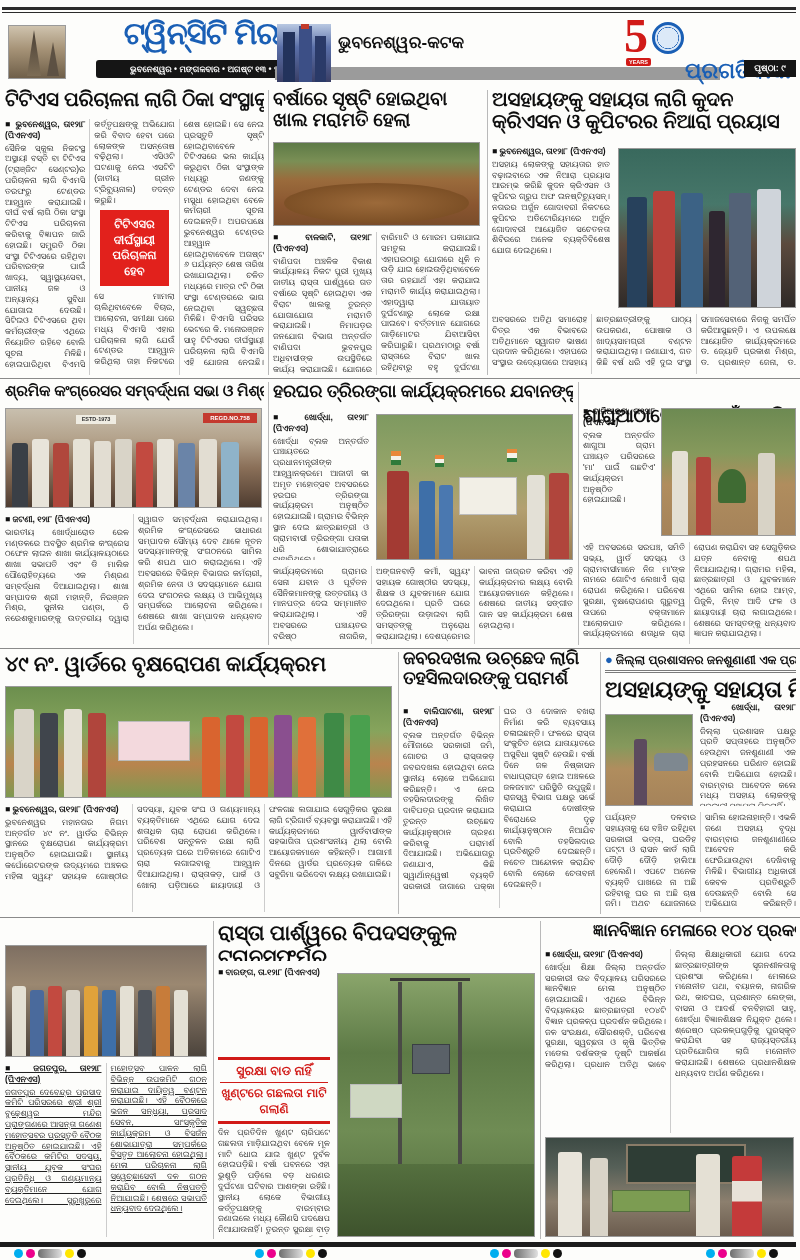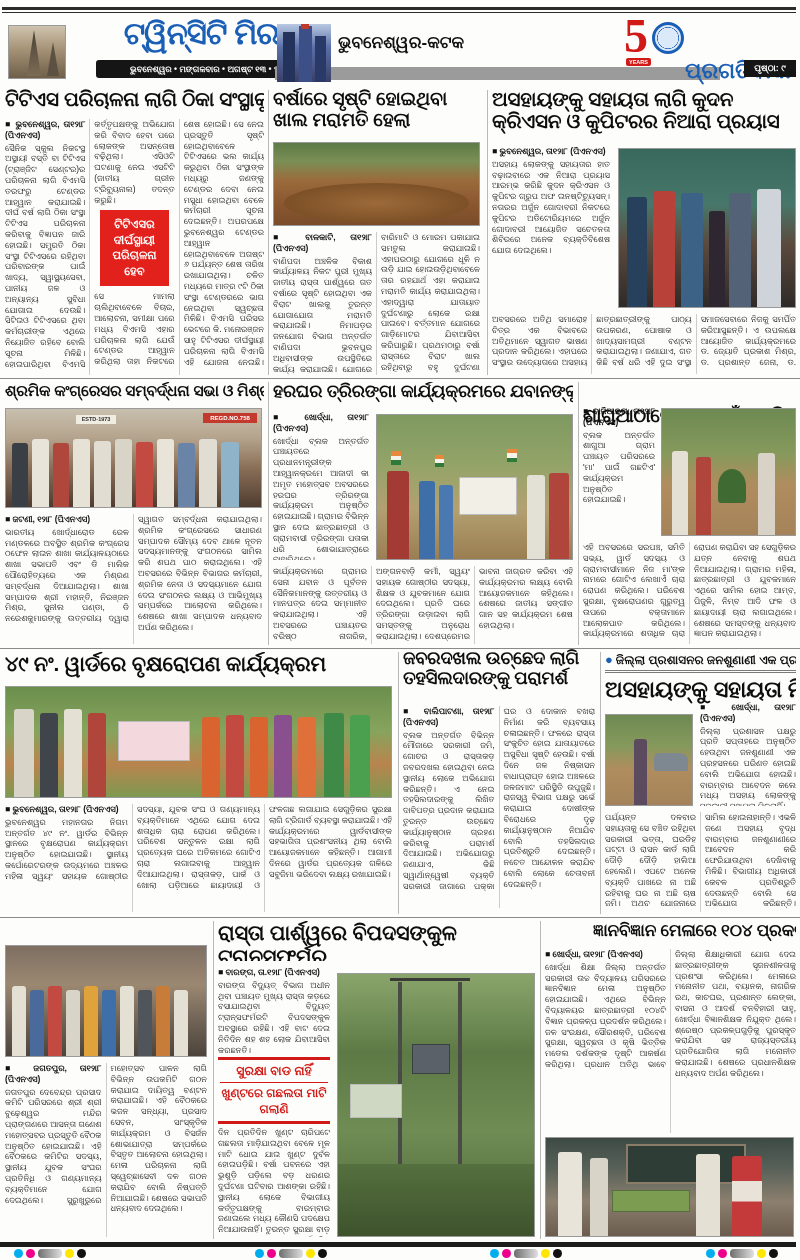--- a/index.html
+++ b/index.html
@@ -258,31 +258,30 @@
       <div class="fig" style="left:24px;top:44px;width:14px;height:68px;background:#4a6a9c;"></div>
       <div class="fig" style="left:42px;top:40px;width:14px;height:72px;background:#c24a40;"></div>
       <div class="fig" style="left:60px;top:44px;width:14px;height:68px;background:#d9d4c8;"></div>
       <div class="fig" style="left:78px;top:40px;width:14px;height:72px;background:#e0a23a;"></div>
       <div class="fig" style="left:96px;top:44px;width:14px;height:68px;background:#3e6fa8;"></div>
       <div class="fig" style="left:114px;top:40px;width:14px;height:72px;background:#e4e0d4;"></div>
       <div class="fig" style="left:132px;top:44px;width:14px;height:68px;background:#50555c;"></div>
       <div class="fig" style="left:150px;top:40px;width:14px;height:72px;background:#c77c3a;"></div>
       <div class="fig" style="left:168px;top:44px;width:14px;height:68px;background:#e4e0d4;"></div>
     </div>
-    <div class="bodytext cols2" style="position:absolute;left:0;top:142px;width:202px;height:174px;">
+    <div class="bodytext cols2" style="position:absolute;left:0;top:142px;width:202px;height:174px;text-decoration:underline;">
       <span class="byline">■ ଜଗତପୁର, ତା୧୨ା୮ (ପିଏନଏସ)</span>
       <span>ଜଗତପୁର ଦେବେନ୍ଦ୍ର ପ୍ରସାଦ କମିଟି ପରିସରରେ ଶ୍ରୀ ଶ୍ରୀ ବୁଢ଼େଶ୍ୱର ମନ୍ଦିର ପ୍ରାଙ୍ଗଣରେ ଆସନ୍ତା ଗଣେଶ ମହୋତ୍ସବର ପ୍ରସ୍ତୁତି ବୈଠକ ଅନୁଷ୍ଠିତ ହୋଇଯାଇଛି। ଏହି ବୈଠକରେ କମିଟିର ସଦସ୍ୟ, ସ୍ଥାନୀୟ ଯୁବକ ସଂଘର ପ୍ରତିନିଧି ଓ ଗଣ୍ୟମାନ୍ୟ ବ୍ୟକ୍ତିମାନେ ଯୋଗ ଦେଇଥିଲେ। ସୁରୁଖୁରୁରେ ମହୋତ୍ସବ ପାଳନ ଲାଗି ବିଭିନ୍ନ ଉପକମିଟି ଗଠନ କରାଯାଇ ଦାୟିତ୍ୱ ବଣ୍ଟନ କରାଯାଇଛି। ଏହି ବୈଠକରେ ଭଜନ ସନ୍ଧ୍ୟା, ପ୍ରସାଦ ସେବନ, ସାଂସ୍କୃତିକ କାର୍ଯ୍ୟକ୍ରମ ଓ ବିସର୍ଜନ ଶୋଭାଯାତ୍ରା ସମ୍ପର୍କରେ ବିସ୍ତୃତ ଆଲୋଚନା ହୋଇଥିଲା। ମେଳା ପରିଚାଳନା ଲାଗି ସ୍ୱେଚ୍ଛାସେବୀ ଦଳ ଗଠନ କରାଯିବ ବୋଲି ନିଷ୍ପତ୍ତି ନିଆଯାଇଛି। ଶେଷରେ ସଭାପତି ଧନ୍ୟବାଦ ଦେଇଥିଲେ।</span>
     </div>
   </div>
 
   <div class="abs" style="left:218px;top:921px;width:317px;height:318px;">
     <div class="headline" style="font-size:21px;height:40px;">ରାସ୍ତା ପାର୍ଶ୍ୱରେ ବିପଦସଙ୍କୁଳ ଟ୍ରାନ୍ସଫର୍ମର</div>
     <div class="bodytext" style="position:absolute;left:0;top:46px;width:112px;height:86px;">
       <span class="byline">■ ବାରଙ୍ଗ, ତା.୧୨ା୮ (ପିଏନଏସ)</span>
-      <span>ବାରଙ୍ଗ ବିଦ୍ୟୁତ୍ ବିଭାଗ ଅଧୀନ ଥିବା ପଞ୍ଚାୟତ ମୁଖ୍ୟ ରାସ୍ତା କଡ଼ରେ ବସାଯାଇଥିବା ବିଦ୍ୟୁତ୍ ଟ୍ରାନ୍ସଫର୍ମରଟି ବିପଦସଙ୍କୁଳ ଅବସ୍ଥାରେ ରହିଛି। ଏହି ବାଟ ଦେଇ ନିତିଦିନ ଶହ ଶହ ଲୋକ ଯିବାଆସିବା କରୁଛନ୍ତି।</span>
     </div>
     <div class="alertbox" style="position:absolute;left:0;top:136px;width:112px;">
       <div class="l1">ସୁରକ୍ଷା ବାଡ ନାହିଁ</div>
       <div class="l2">ଖୁଣ୍ଟରେ ଗଛଲତା ମାଟି ଗଲାଣି</div>
     </div>
     <div class="bodytext" style="position:absolute;left:0;top:206px;width:112px;height:110px;">
       <span>ଦିନ ପ୍ରତିଦିନ ଖୁଣ୍ଟ ଚାରିପଟେ ଗଛଲତା ମାଡ଼ିଯାଇଥିବା ବେଳେ ମୂଳ ମାଟି ଧୋଇ ଯାଇ ଖୁଣ୍ଟ ଦୁର୍ବଳ ହୋଇପଡ଼ିଛି। ବର୍ଷା ପବନରେ ଏହା ଭୁଶୁଡ଼ି ପଡ଼ିଲେ ବଡ଼ ଧରଣର ଦୁର୍ଘଟଣା ଘଟିବାର ଆଶଙ୍କା ରହିଛି। ସ୍ଥାନୀୟ ଲୋକେ ବିଭାଗୀୟ କର୍ତ୍ତୃପକ୍ଷଙ୍କୁ ବାରମ୍ବାର ଜଣାଇଲେ ମଧ୍ୟ କୌଣସି ପଦକ୍ଷେପ ନିଆଯାଉନାହିଁ। ତୁରନ୍ତ ସୁରକ୍ଷା ବାଡ଼ ଲଗାଯାଇ ଟ୍ରାନ୍ସଫର୍ମରଟିକୁ ସ୍ଥାନାନ୍ତର କରାଯାଉ ବୋଲି ଦାବି ହୋଇଛି। ନଚେତ ଗଣଆନ୍ଦୋଳନ କରାଯିବ ବୋଲି ଚେତାବନୀ ଦିଆଯାଇଛି।</span>
     </div>
     <div class="photo ph-transformer" style="left:119px;top:52px;width:198px;height:264px;">
       <div class="abs" style="left:60px;top:8px;width:4px;height:200px;background:#4a4a46;"></div>

